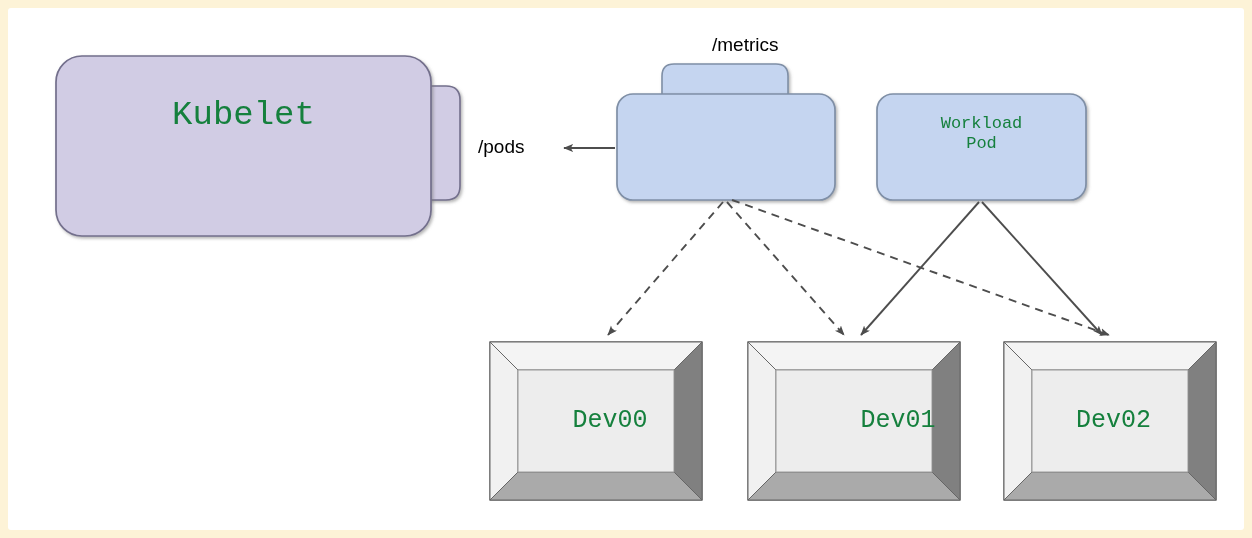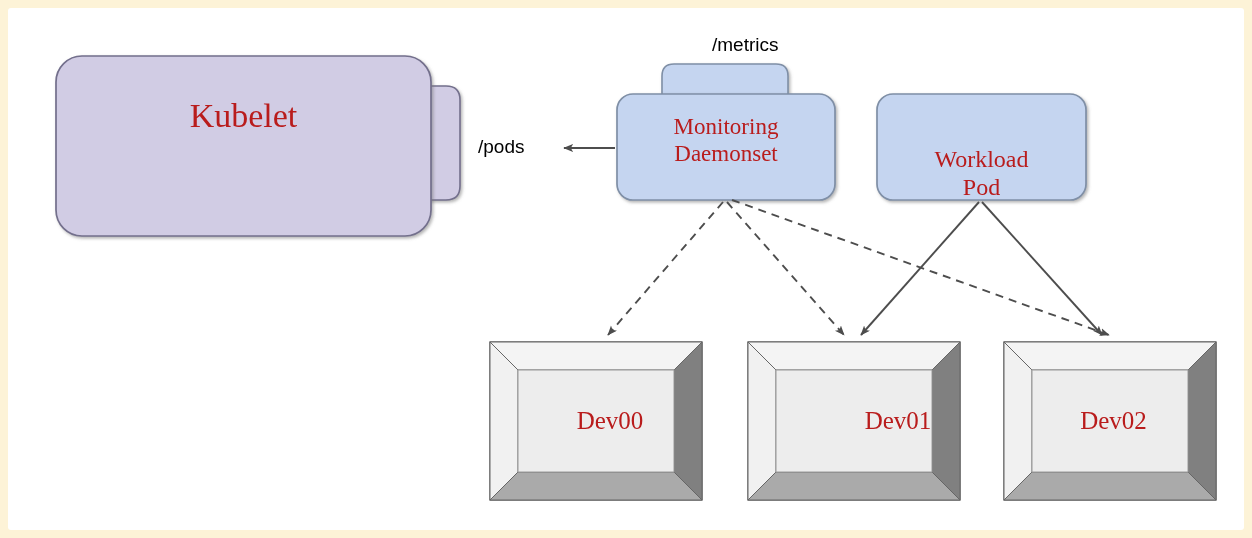--- a/index.html
+++ b/index.html
@@ -32,25 +32,25 @@
     position: absolute;
     left: 0;
     top: 0;
     width: 1236px;
     height: 522px;
     overflow: visible;
   }
   .node-label {
     position: absolute;
     text-align: center;
-    color: #b91c1c;
+    color: #15803d;
     line-height: 1.16;
     white-space: pre-line;
     pointer-events: none;
-    font-family: Liberation Serif, serif;
+    font-family: Liberation Mono, monospace;
   }
   .edge-label {
     position: absolute;
     color: #000000;
     font-size: 19px;
     font-family: "Liberation Sans", sans-serif;
     white-space: nowrap;
   }
 </style>
 </head>
@@ -136,24 +136,22 @@
         <path d="M996,334 L1208,334 L1180,362 L1024,362 Z" fill="#f4f4f4" stroke="#666666" stroke-width="1"></path>
         <path d="M996,492 L1208,492 L1180,464 L1024,464 Z" fill="#aaaaaa" stroke="#666666" stroke-width="1"></path>
         <path d="M996,334 L1024,362 L1024,464 L996,492 Z" fill="#f1f1f1" stroke="#666666" stroke-width="1"></path>
         <path d="M1208,334 L1180,362 L1180,464 L1208,492 Z" fill="#808080" stroke="#666666" stroke-width="1"></path>
         <rect x="1024" y="362" width="156" height="102" fill="#ededed" stroke="#9a9a9a" stroke-width="1"></rect>
       </g>
     </svg>
 
     <div class="node-label" style="left:48px; top:88px; width:375px; font-size:34px;">Kubelet</div>
 
-    <div class="node-label" style="left:609px; top:106px; width:218px; font-size:23px;">Monitoring
-Daemonset</div>
 
-    <div class="node-label" style="left:869px; top:106px; width:209px; font-size:24px;margin-top:32px;">Workload
+    <div class="node-label" style="left:869px; top:106px; width:209px; font-size:17px;">Workload
 Pod</div>
 
     <div class="node-label" style="left:510px; top:398px; width:184px; font-size:25px;">Dev00</div>
 
     <div class="node-label" style="left:812px; top:398px; width:156px; font-size:25px;">Dev01</div>
 
     <div class="node-label" style="left:1024px; top:398px; width:163px; font-size:25px;text-align:center;">Dev02</div>
 
     <div class="edge-label" style="left:470px; top:128px;text-align:center;">/pods</div>
 

